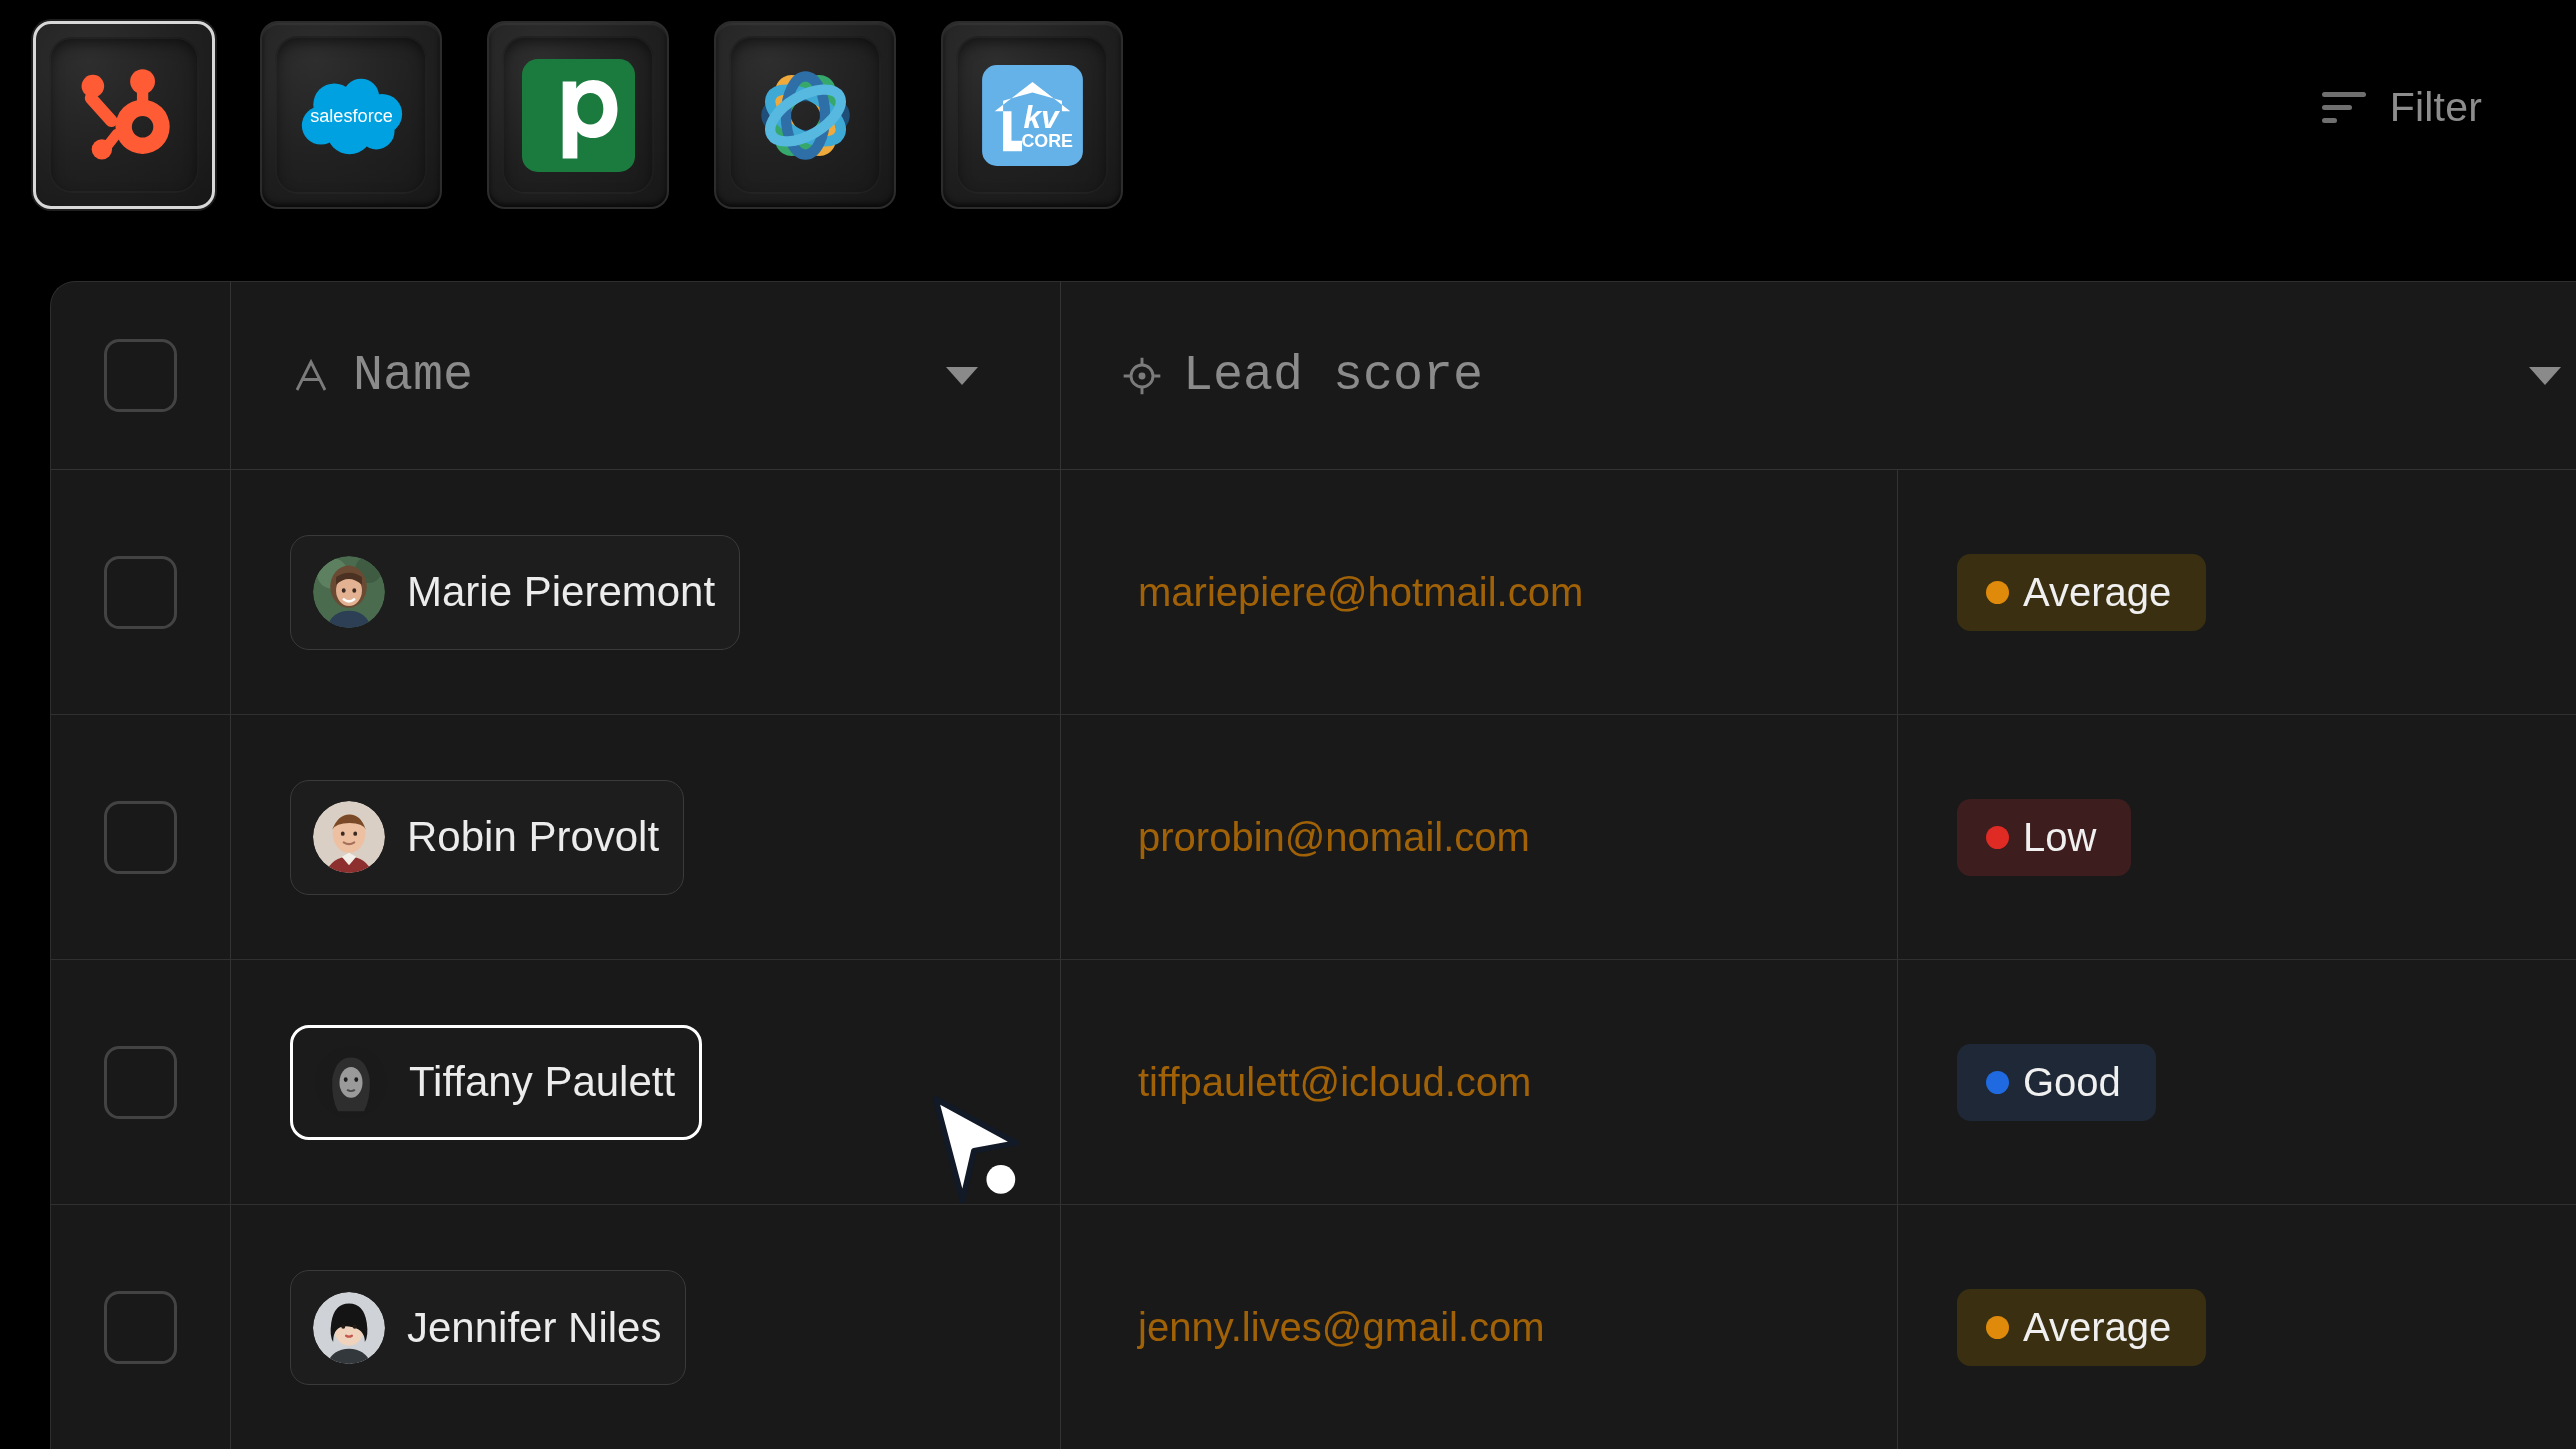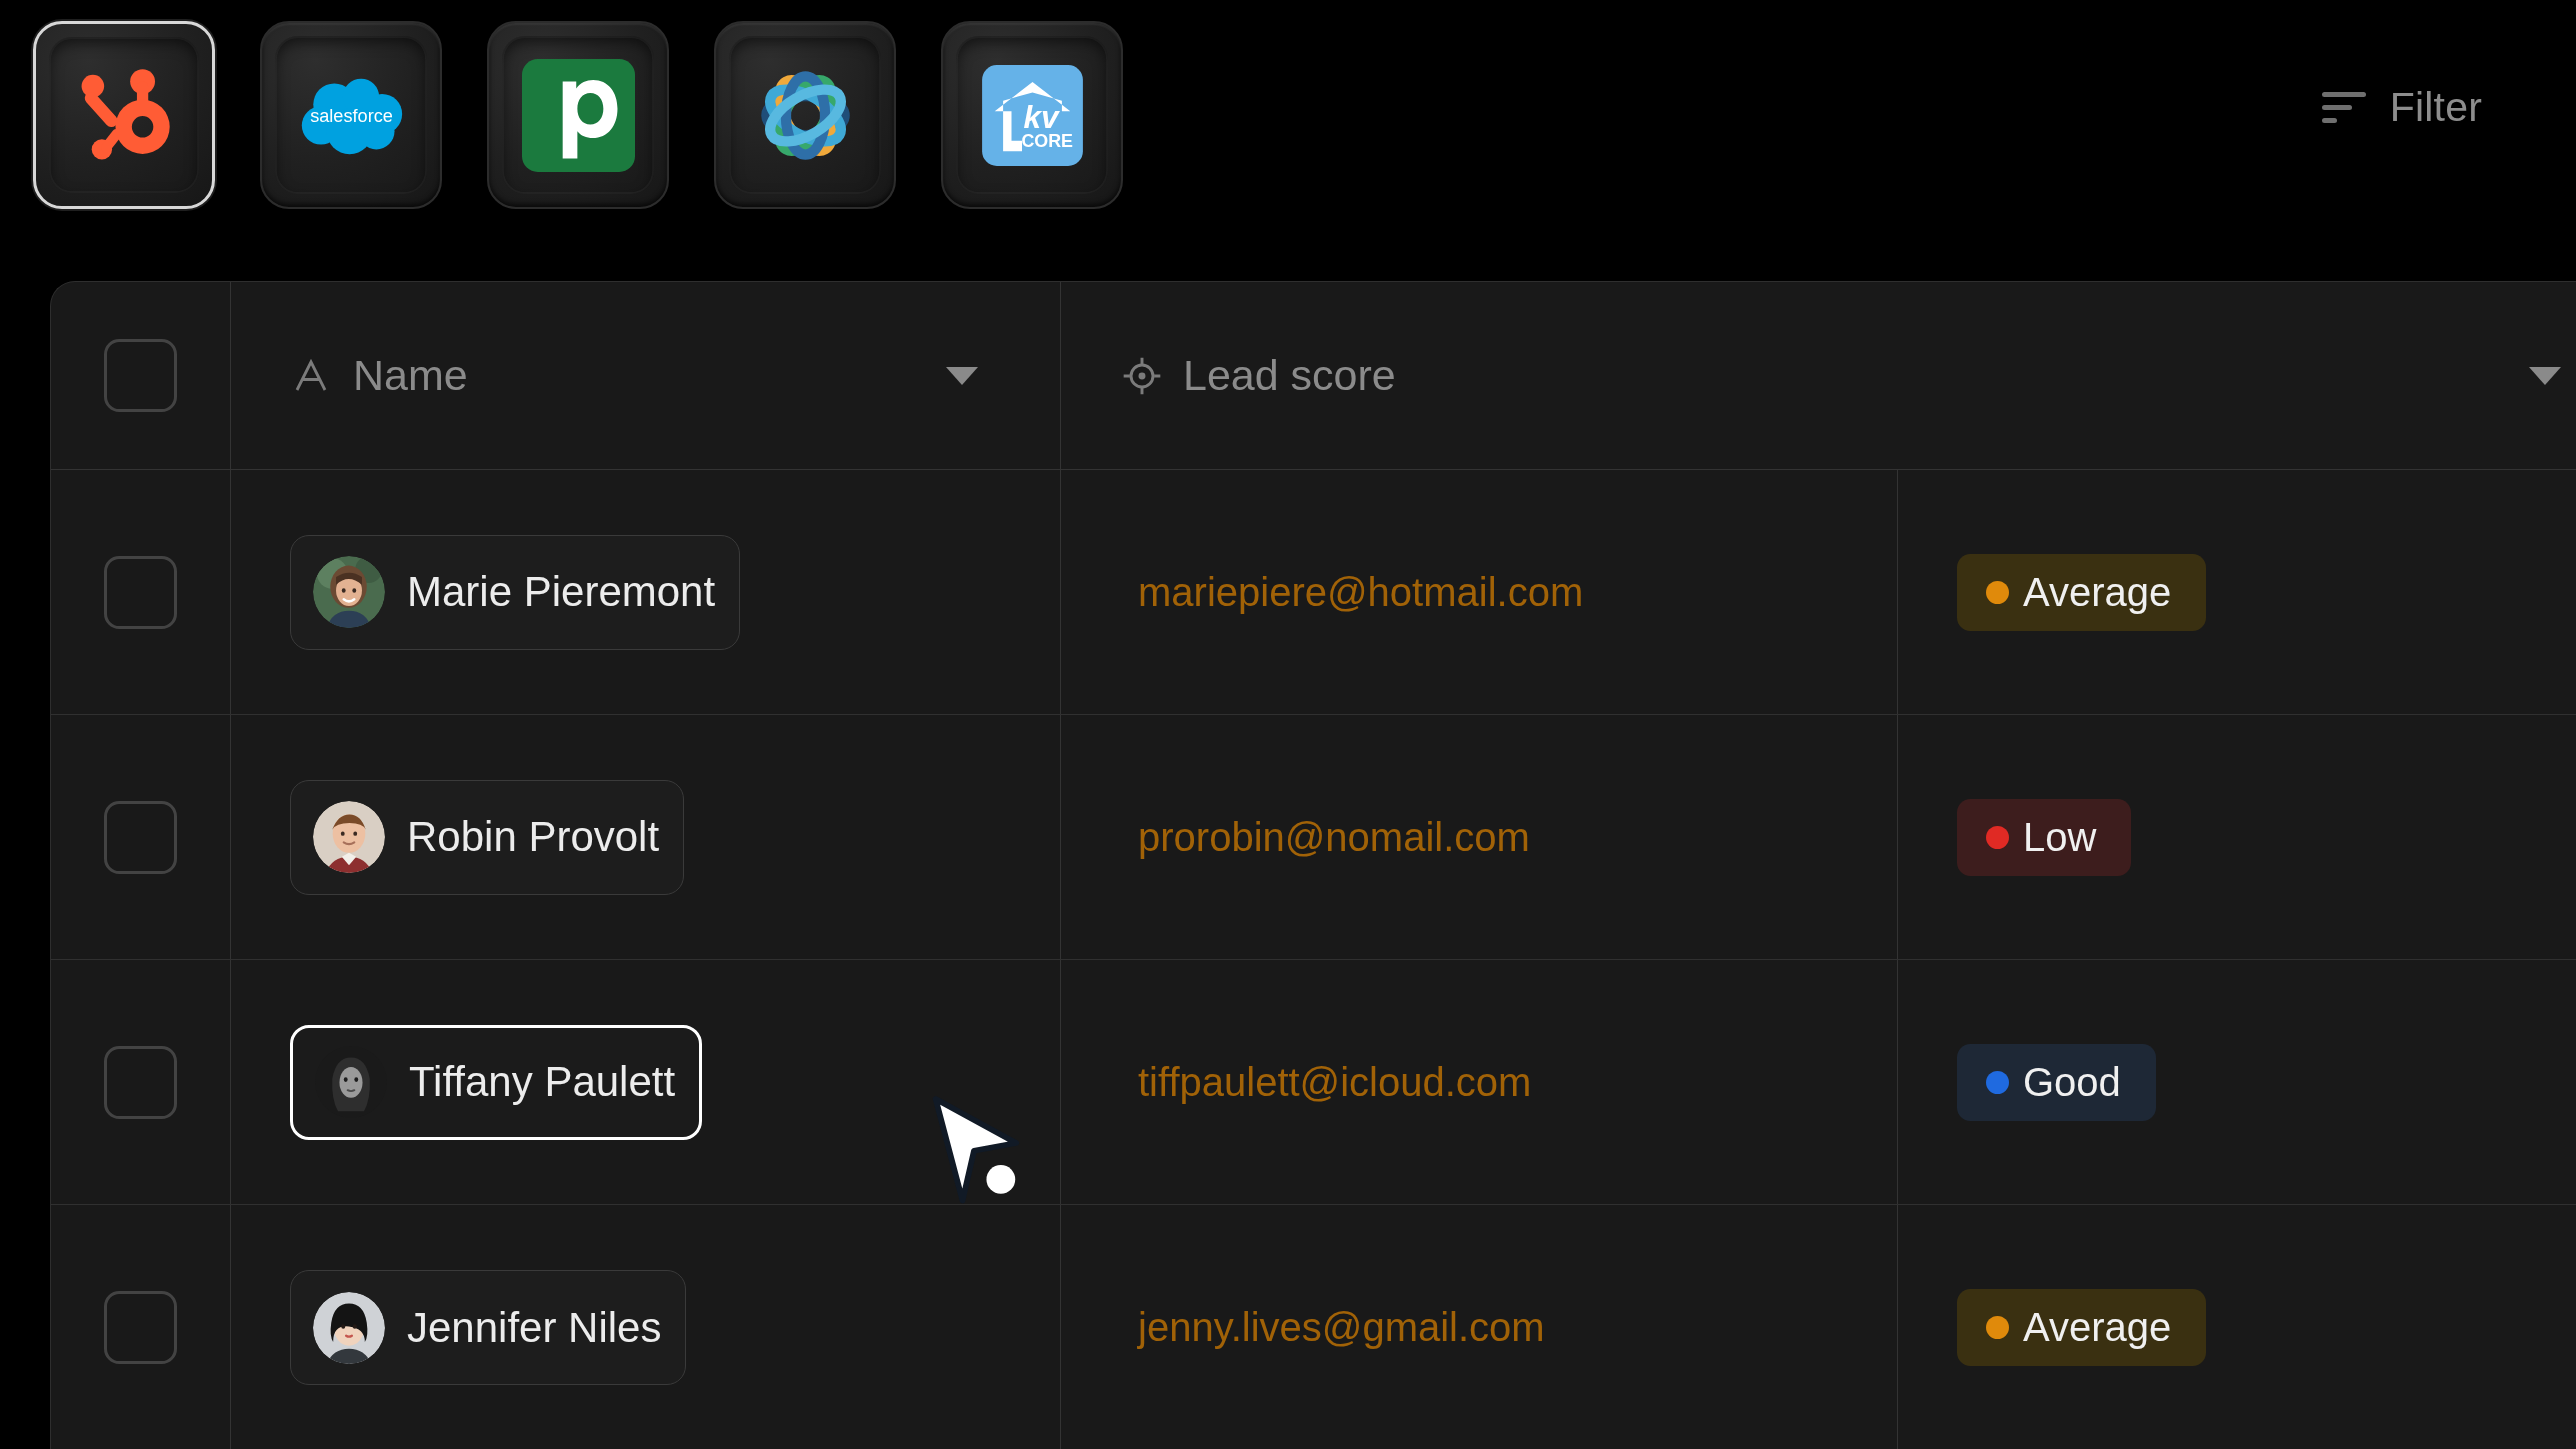--- a/index.html
+++ b/index.html
@@ -7,21 +7,21 @@
     width:2576px; height:1449px;
     background:#000000;
     font-family:"Liberation Sans", sans-serif;
     overflow:hidden;
   }
   #root { position:relative; width:2576px; height:1449px; background:#000; }
 
   
   .tilebar { position:absolute; left:33px; top:21px; display:flex; gap:45px; align-items:center; }
   .tile {
-    position:relative; width:182px; height:188px; border-radius:29px;
+    position:relative; width:182px; height:188px; border-radius:18px;
     background:
       radial-gradient(120% 120% at 30% 20%, #2e2e2e 0%, #202020 48%, #141414 100%);
     box-shadow:
       0 9.6px 25px rgba(0,0,0,.85),
       inset 0 1.9px 1.9px rgba(255,255,255,.07),
       inset 0 -2.9px 5.8px rgba(0,0,0,.65);
     display:flex; align-items:center; justify-content:center;
     border:2.9px solid #2c2c2c;
   }
   .tile::before{
@@ -61,21 +61,21 @@
 
   .c-check { width:180px; flex:0 0 180px; border-right:1.9px solid #333333; display:flex; align-items:center; justify-content:center; }
   .c-name  { width:830px; flex:0 0 830px; border-right:1.9px solid #333333; display:flex; align-items:center; padding-left:59px; }
   .c-email { width:837px; flex:0 0 837px; border-right:1.9px solid #333333; display:flex; align-items:center; padding-left:77px; }
   .c-score { flex:1 1 auto; display:flex; align-items:center; padding-left:59px; }
 
   .hrow .c-check, .hrow .c-name, .hrow .c-email, .hrow .c-score { }
 
   .hcell { display:flex; align-items:center; width:100%; }
   .hicon { width:63px; flex:0 0 63px; display:flex; align-items:center; justify-content:flex-start; color:#7b7b7b; }
-  .hlabel { font-size:43px; color:#8b8b8b; flex:1 1 auto; }
+  .hlabel { font-size:50px; color:#8b8b8b; flex:1 1 auto;font-family:Liberation Mono, monospace; }
   .caret { width:0;height:0;border-left:16.3px solid transparent;border-right:16.3px solid transparent;border-top:18px solid #8a8a8a; margin-right:61px; }
   .c-name .caret { margin-right:82px; }
   .c-email .caret { margin-right:75px; }
   .c-score .caret { margin-right:77px; }
 
   .checkbox { width:73px; height:73px; border-radius:15.3px; border:3.8px solid #434343; background:transparent; cursor:pointer; }
 
   
   .chip {
     display:inline-flex; align-items:center; gap:22px;

